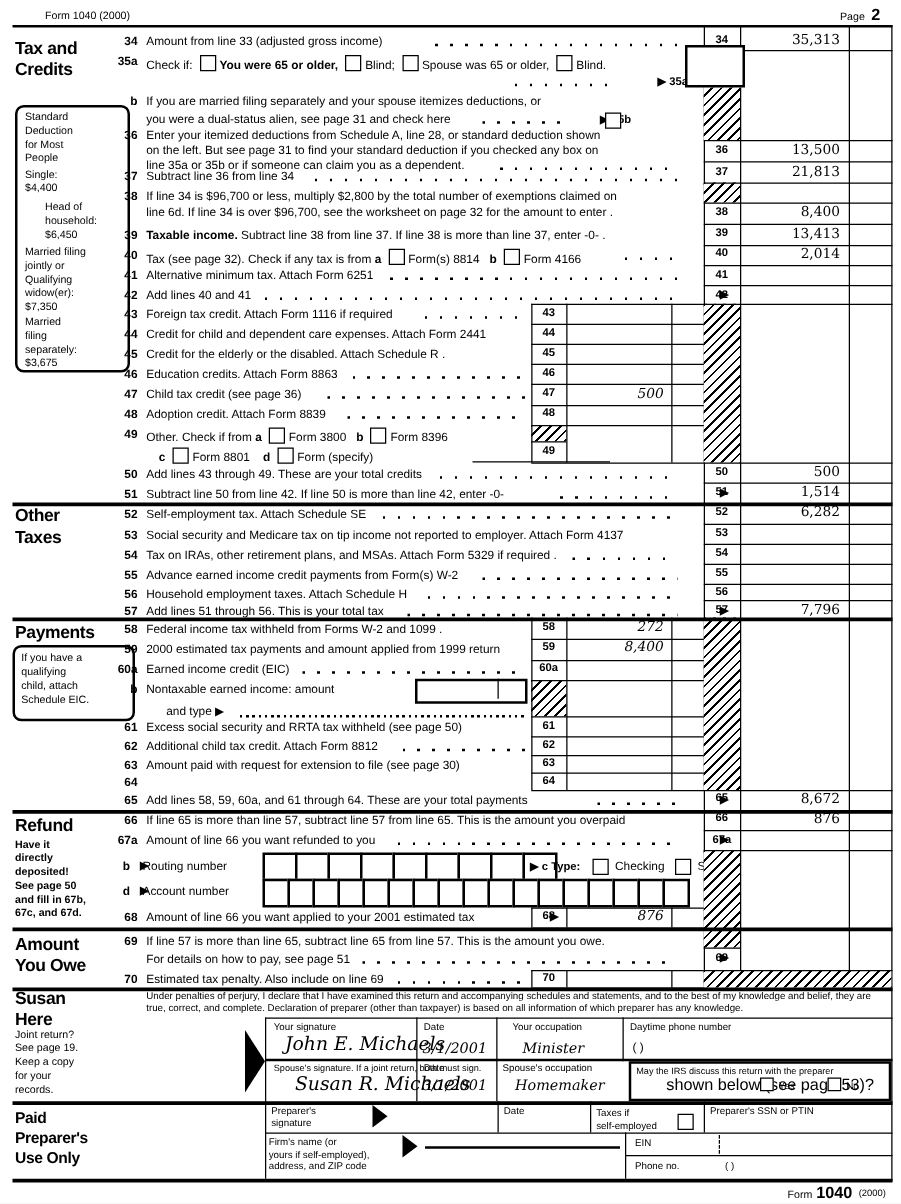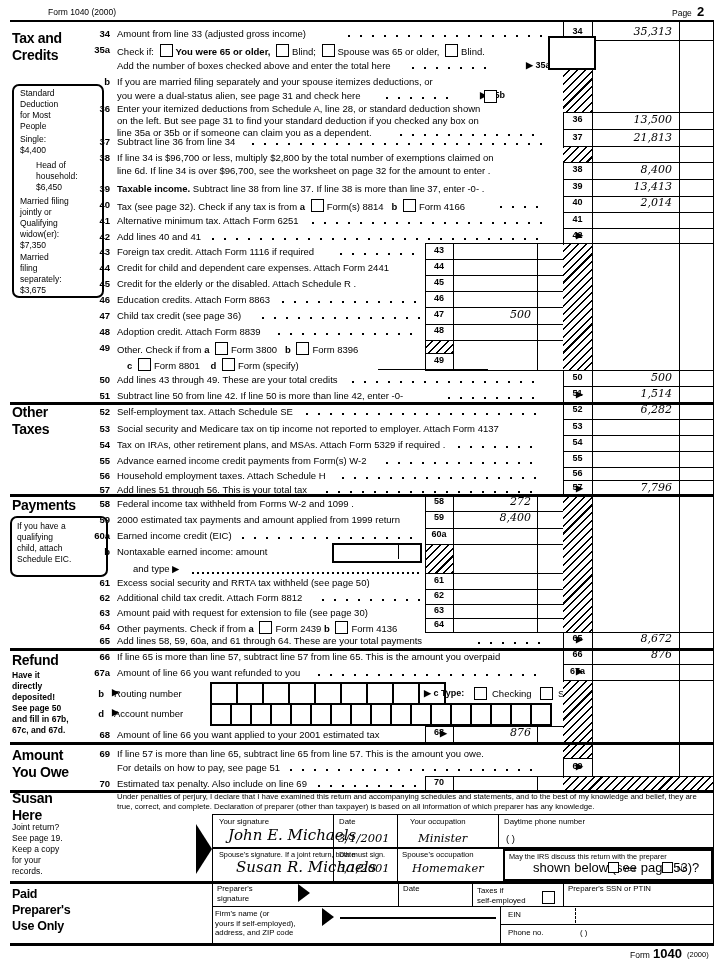--- a/index.html
+++ b/index.html
@@ -3,21 +3,21 @@
 <meta charset="utf-8">
 <style>
   html,body{margin:0;padding:0;background:#e8e8e8;}
   .page{position:relative;width:721px;height:963px;background:#fff;color:#000;
         font-family:"Liberation Sans",sans-serif;font-size:9.5px;overflow:hidden;}
   .r{position:absolute;left:0;width:721px;height:13px;white-space:nowrap;}
   .ln{position:absolute;left:86px;width:24px;text-align:right;font-weight:bold;}
   .t{position:absolute;left:117px;}
   .no{position:absolute;left:563px;width:29px;text-align:center;font-weight:bold;font-size:9px;}
   .val{position:absolute;left:592px;width:80px;text-align:right;
-       font-family:"DejaVu Serif",serif;font-style:italic;font-size:11px;}
+       font-family:"DejaVu Serif",serif;font-size:11px;}
   .ino{position:absolute;left:425px;width:28px;text-align:center;font-weight:bold;font-size:9px;}
   .ival{position:absolute;left:453px;width:78px;text-align:right;
         font-family:"DejaVu Serif",serif;font-style:italic;font-size:11px;}
   .hl{position:absolute;background:#000;height:1.3px;}
   .hlt{position:absolute;background:#000;height:2.6px;}
   .vl{position:absolute;background:#000;width:1.3px;}
   .vdash{position:absolute;border-left:1.3px dashed #000;width:0;}
   .hz{position:absolute;background:repeating-linear-gradient(135deg,#000 0 1.5px,#fff 1.5px 5.5px);}
   .lead{position:absolute;height:2px;background:repeating-linear-gradient(90deg,#000 0 2px,transparent 2px 12px);}
   .lead.dense{background:repeating-linear-gradient(90deg,#000 0 2px,transparent 2px 5px);}
@@ -34,21 +34,21 @@
   .tri{position:absolute;width:0;height:0;}
   .cells{position:absolute;display:flex;}
   .cells span{width:24px;height:19px;border:2px solid #000;margin-left:-2px;background:#fff;}
   .cells.sm span{width:18px;}
 </style>
 </head>
 <body>
 
 <div class="page">
 
-  <span style="position:absolute;left:48px;top:7px;font-size:8.5px">Form 1040 (2000)</span>
+  <span style="position:absolute;left:36px;top:7px;font-size:8.5px">Form 1040 (2000)</span>
   <span style="position:absolute;left:672px;top:8px;font-size:8.5px">Page</span>
   <b style="position:absolute;left:697px;top:4px;font-size:13px">2</b>
   <div class="hl" style="left:10px;top:20px;width:704px;height:2px"></div>
 
   <div class="sec" style="top:30px">Tax and</div>
   <div class="sec" style="top:47px">Credits</div>
   <div class="sec" style="top:404px">Other</div>
   <div class="sec" style="top:421px">Taxes</div>
   <div class="sec" style="top:497px">Payments</div>
   <div class="sec" style="top:652px">Refund</div>
@@ -106,21 +106,20 @@
     <b class="ln">35a</b>
     <span class="t">
       <span>Check if:</span>
       <span class="cb"></span><b>You were 65 or older,</b>
       <span class="cb"></span><span>Blind;</span>
       <span class="cb"></span><span>Spouse was 65 or older,</span>
       <span class="cb"></span><span>Blind.</span>
     </span>
   </div>
   <div class="r" style="top:60px">
-    <span class="t">Add the number of boxes checked above and enter the total here</span>
     <b class="arr" style="left:498px">▶ 35a</b>
   </div>
   <div class="r" style="top:76px">
     <b class="ln">b</b>
     <span class="t">If you are married filing separately and your spouse itemizes deductions, or</span>
   </div>
   <div class="r" style="top:90px">
     <span class="t">you were a dual-status alien, see page 31 and check here</span>
     <b class="arr" style="left:452px">▶ 35b</b>
   </div>
@@ -274,27 +273,20 @@
   <div class="r" style="top:592px">
     <b class="ln">62</b>
     <span class="t">Additional child tax credit. Attach Form 8812</span>
   </div>
   <div class="r" style="top:607px">
     <b class="ln">63</b>
     <span class="t">Amount paid with request for extension to file (see page 30)</span>
   </div>
   <div class="r" style="top:621px">
     <b class="ln">64</b>
-    <span class="t">
-      <span>Other payments. Check if from</span>
-      <b>a</b>
-      <span class="cb"></span><span>Form 2439</span>
-      <b>b</b>
-      <span class="cb"></span><span>Form 4136</span>
-    </span>
   </div>
   <div class="r" style="top:635px">
     <b class="ln">65</b>
     <span class="t">Add lines 58, 59, 60a, and 61 through 64. These are your total payments</span>
   </div>
   <div class="r" style="top:651px">
     <b class="ln">66</b>
     <span class="t">If line 65 is more than line 57, subtract line 57 from line 65. This is the amount you overpaid</span>
   </div>
   <div class="r" style="top:667px">

